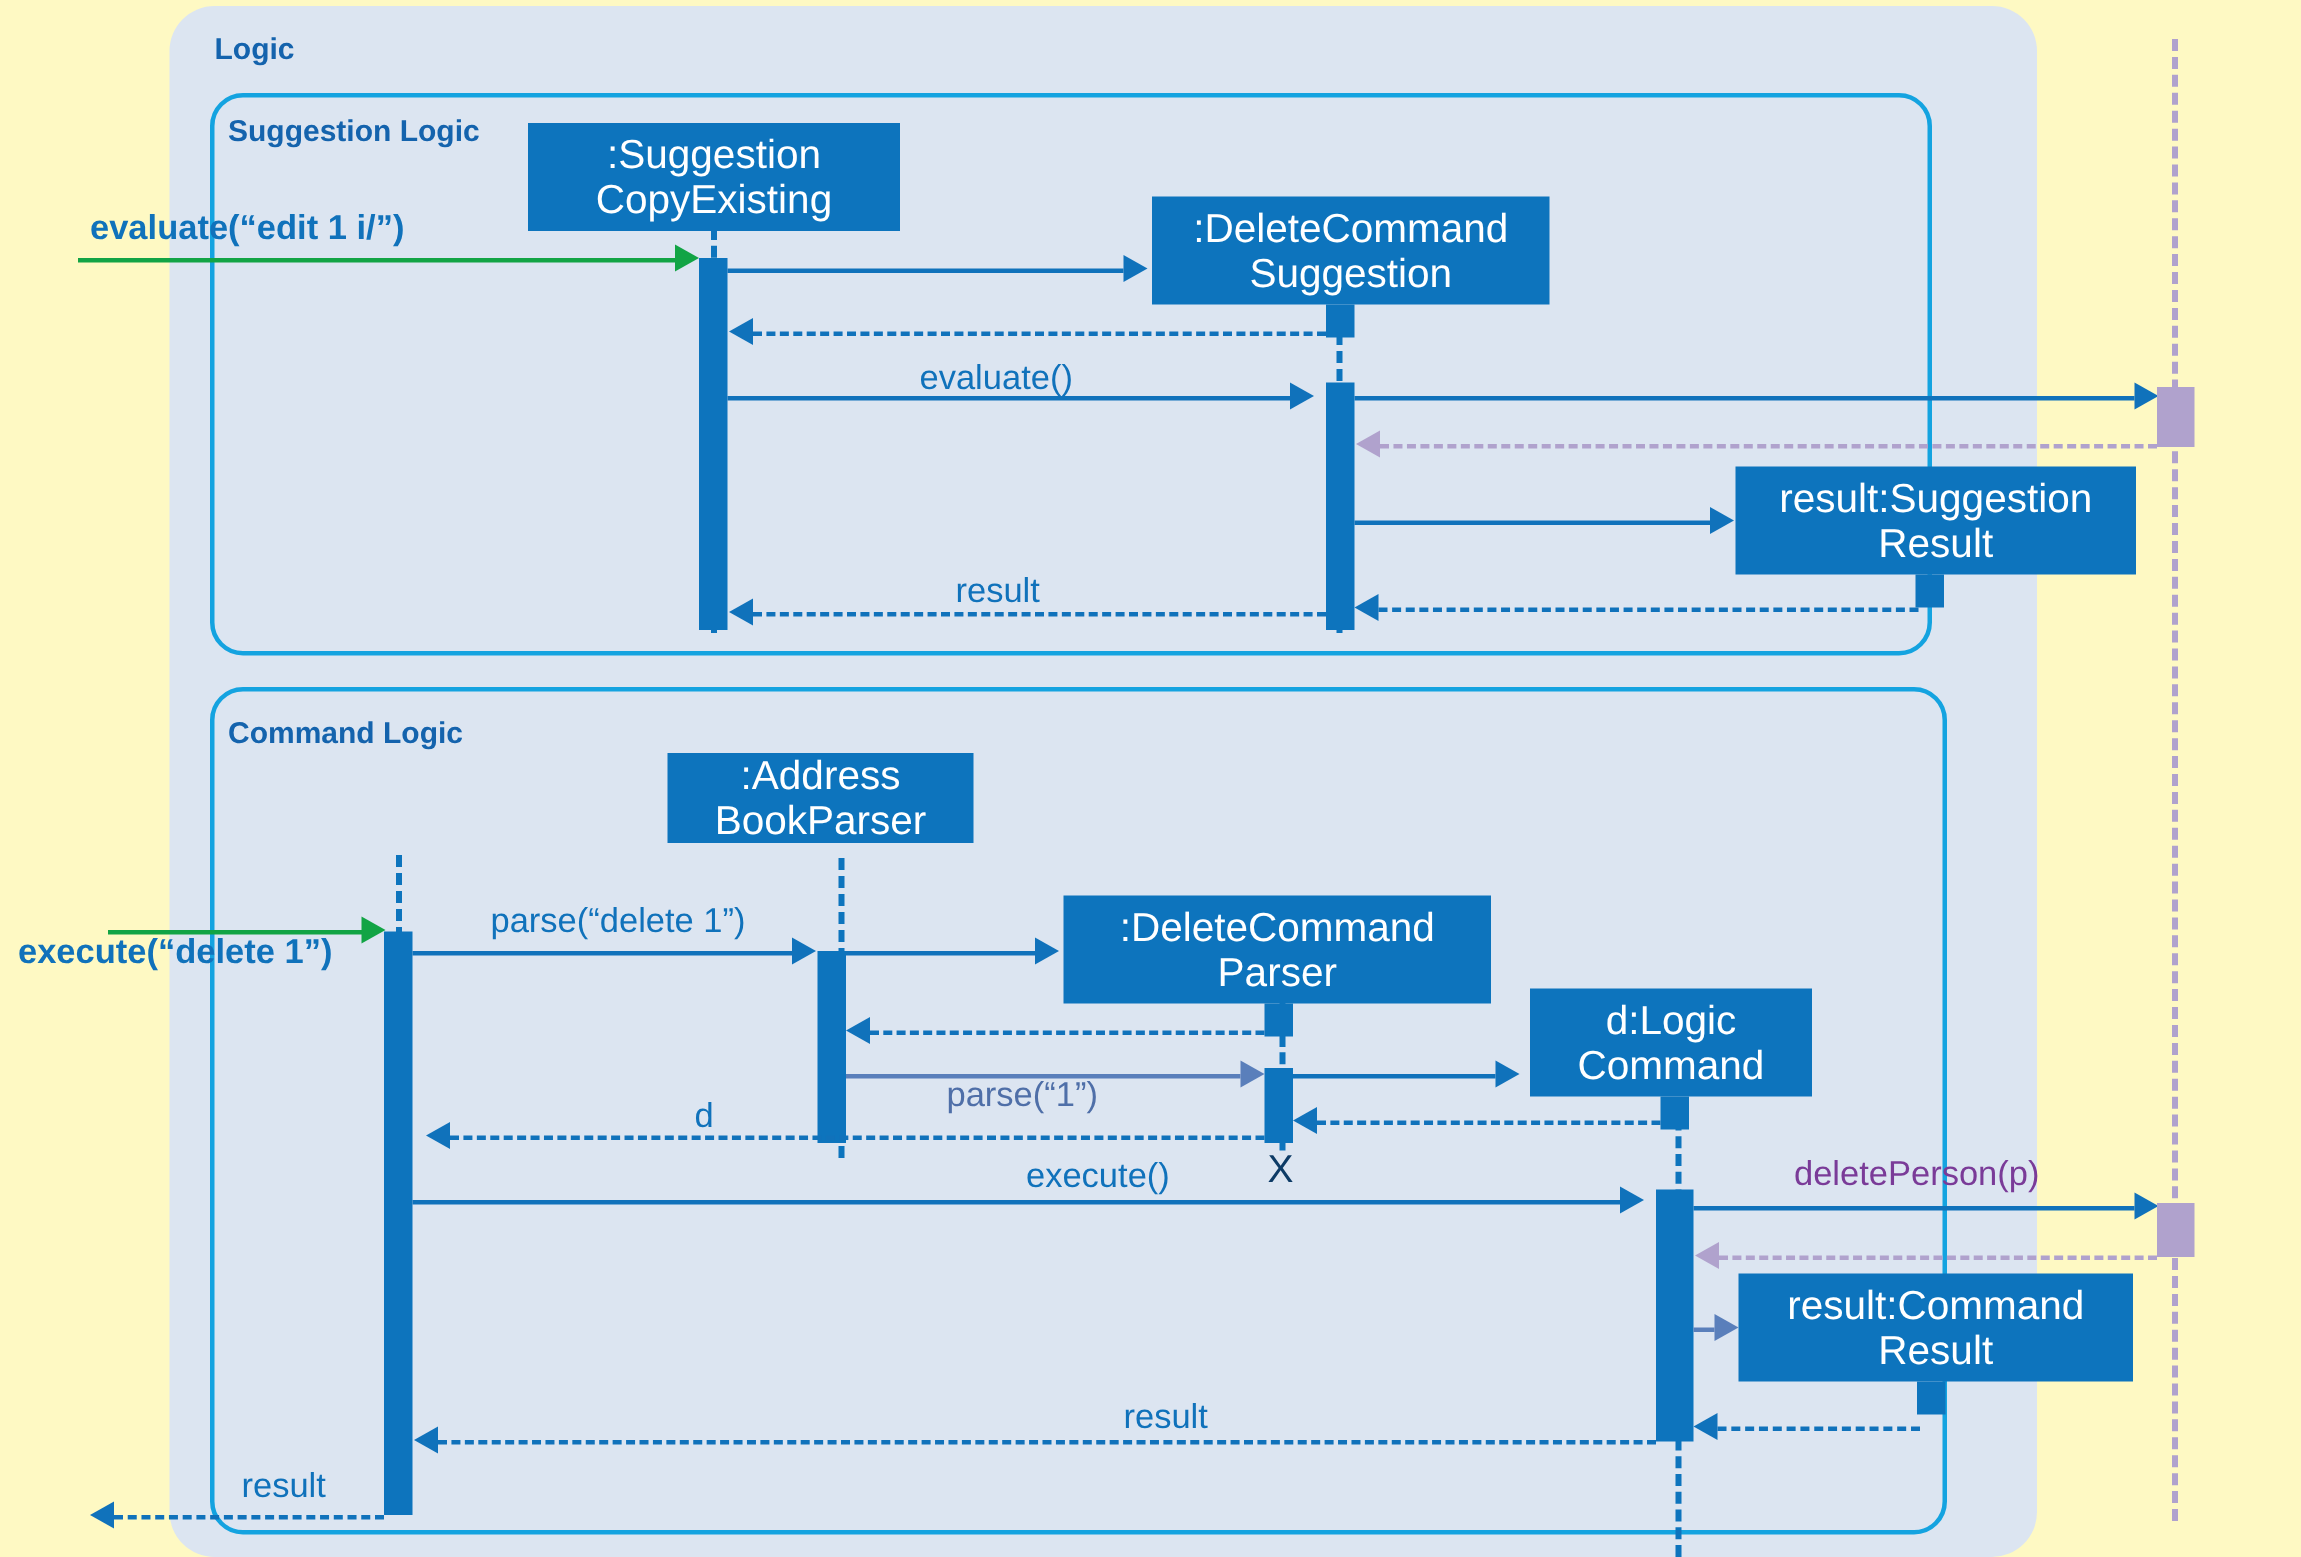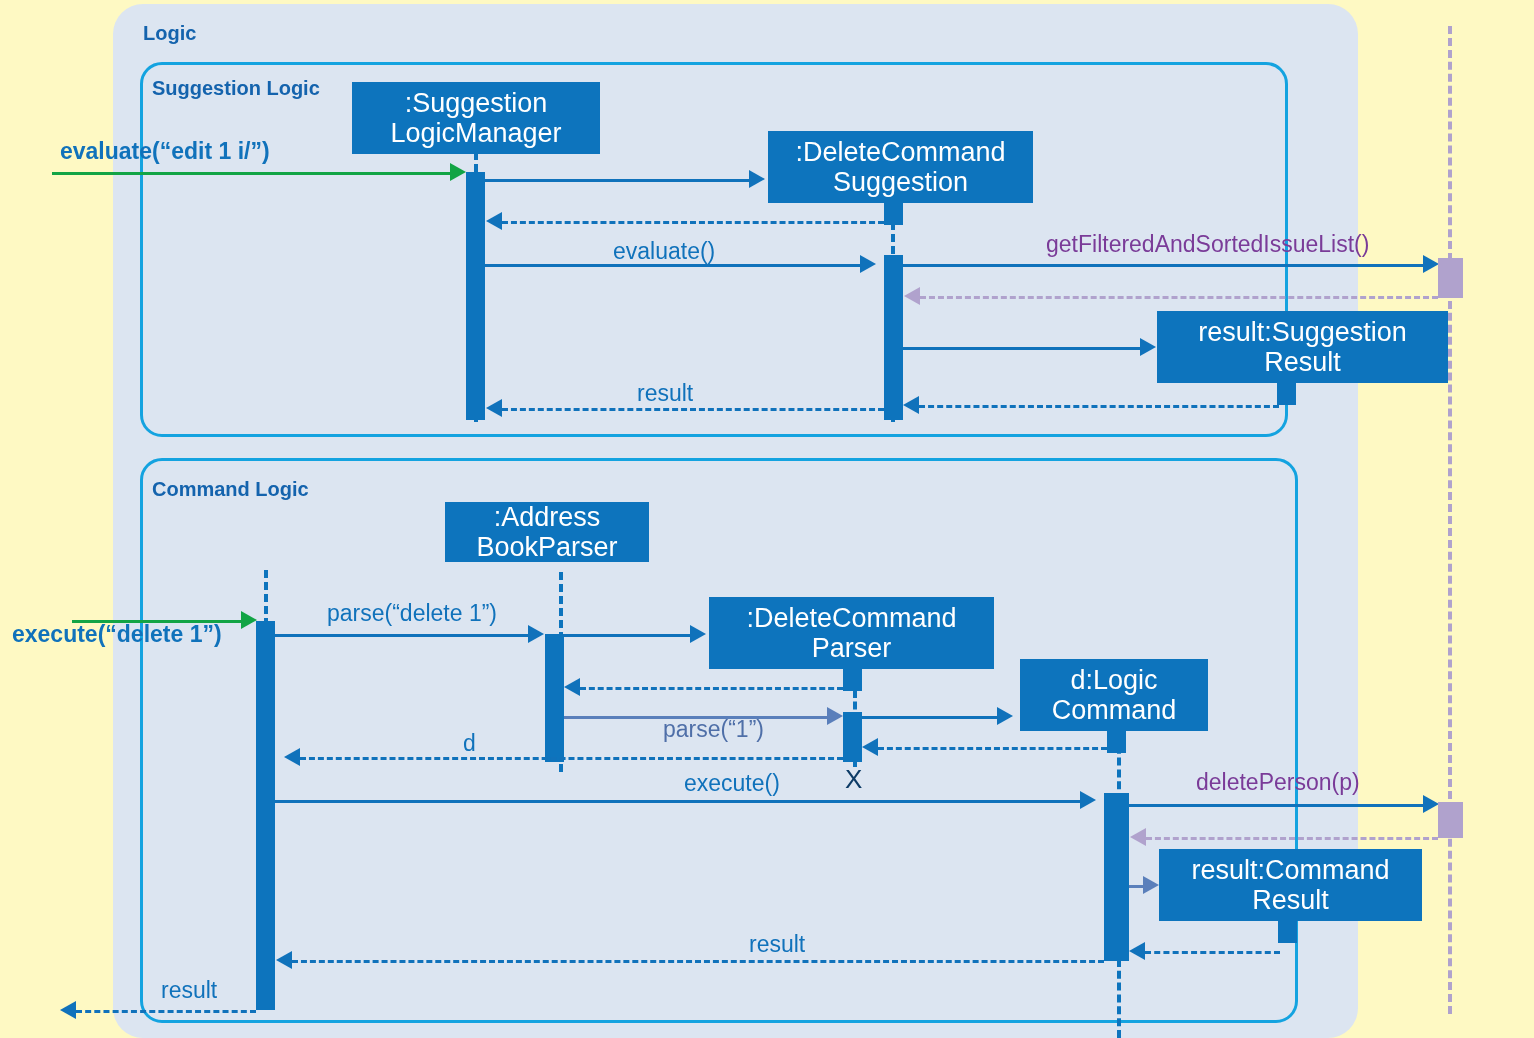--- a/index.html
+++ b/index.html
@@ -122,54 +122,53 @@
 
   <div class="abs pkg-label" style="left:152px; top:77px;">Suggestion Logic</div>
 
   <div class="abs pkg-inner" style="left:140px; top:458px; width:1158px; height:565px;"></div>
 
   <div class="abs pkg-label" style="left:152px; top:478px;">Command Logic</div>
 
   <div class="abs lifeline" style="left:474px; top:152px; height:270px;"></div>
   <div class="abs participant" style="left:352px; top:82px; width:248px; height:72px; flex-direction:column;">
     <span>:Suggestion</span>
-    <span>LogicManager</span>
+    <span>CopyExisting</span>
   </div>
   <div class="abs activation" style="left:466px; top:172px; width:19px; height:248px;"></div>
 
   <div class="abs lifeline" style="left:891px; top:222px; height:200px;"></div>
   <div class="abs participant" style="left:768px; top:131px; width:265px; height:72px; flex-direction:column;">
     <span>:DeleteCommand</span>
     <span>Suggestion</span>
   </div>
 
   <div class="abs activation" style="left:884px; top:203px; width:19px; height:22px;"></div>
   <div class="abs activation" style="left:884px; top:255px; width:19px; height:165px;"></div>
 
-  <div class="abs participant" style="left:1157px; top:311px; width:291px; height:72px; flex-direction:column;">
+  <div class="abs participant" style="left:1157px; top:311px; width:267px; height:72px; flex-direction:column;">
     <span>result:Suggestion</span>
     <span>Result</span>
   </div>
   <div class="abs activation" style="left:1277px; top:383px; width:19px; height:22px;"></div>
 
   <div class="abs msg-label" style="left:60px; top:138px; font-weight:bold;">evaluate(“edit 1 i/”)</div>
   <div class="abs msg-line green" style="left:52px; top:172px; width:400px;"></div>
   <div class="abs arrow right green" style="left:450px; top:163px;"></div>
 
   <div class="abs msg-line" style="left:485px; top:179px; width:264px;"></div>
   <div class="abs arrow right" style="left:749px; top:170px;"></div>
 
   <div class="abs msg-line dashed" style="left:502px; top:221px; width:382px;"></div>
   <div class="abs arrow left" style="left:486px; top:212px;"></div>
 
   <div class="abs msg-label" style="left:613px; top:238px;">evaluate()</div>
   <div class="abs msg-line" style="left:485px; top:264px; width:375px;"></div>
   <div class="abs arrow right" style="left:860px; top:255px;"></div>
 
-  <div class="abs msg-label purple-txt" style="left:1046px; top:231px;">getFilteredAndSortedIssueList()</div>
   <div class="abs msg-line" style="left:903px; top:264px; width:520px;"></div>
   <div class="abs arrow right" style="left:1423px; top:255px;"></div>
 
   <div class="abs activation model-act" style="left:1438px; top:258px; width:25px; height:40px;"></div>
 
   <div class="abs msg-line purple dashed" style="left:920px; top:296px; width:518px;"></div>
   <div class="abs arrow left purple" style="left:904px; top:287px;"></div>
 
   <div class="abs msg-line" style="left:903px; top:347px; width:237px;"></div>
   <div class="abs arrow right" style="left:1140px; top:338px;"></div>
@@ -221,21 +220,21 @@
   <div class="abs msg-label" style="left:327px; top:600px;">parse(“delete 1”)</div>
   <div class="abs msg-line" style="left:275px; top:634px; width:253px;"></div>
   <div class="abs arrow right" style="left:528px; top:625px;"></div>
 
   <div class="abs msg-line" style="left:564px; top:634px; width:126px;"></div>
   <div class="abs arrow right" style="left:690px; top:625px;"></div>
 
   <div class="abs msg-line dashed" style="left:580px; top:687px; width:263px;"></div>
   <div class="abs arrow left" style="left:564px; top:678px;"></div>
 
-  <div class="abs msg-label slate-txt" style="left:631px; top:716px;margin-left:32px;">parse(“1”)</div>
+  <div class="abs msg-label slate-txt" style="left:631px; top:716px;">parse(“1”)</div>
   <div class="abs msg-line slate" style="left:564px; top:716px; width:263px;"></div>
   <div class="abs arrow right slate" style="left:827px; top:707px;"></div>
 
   <div class="abs msg-line" style="left:862px; top:716px; width:135px;"></div>
   <div class="abs arrow right" style="left:997px; top:707px;"></div>
 
   <div class="abs msg-line dashed" style="left:878px; top:747px; width:229px;"></div>
   <div class="abs arrow left" style="left:862px; top:738px;"></div>
 
   <div class="abs msg-label" style="left:463px; top:730px;">d</div>

